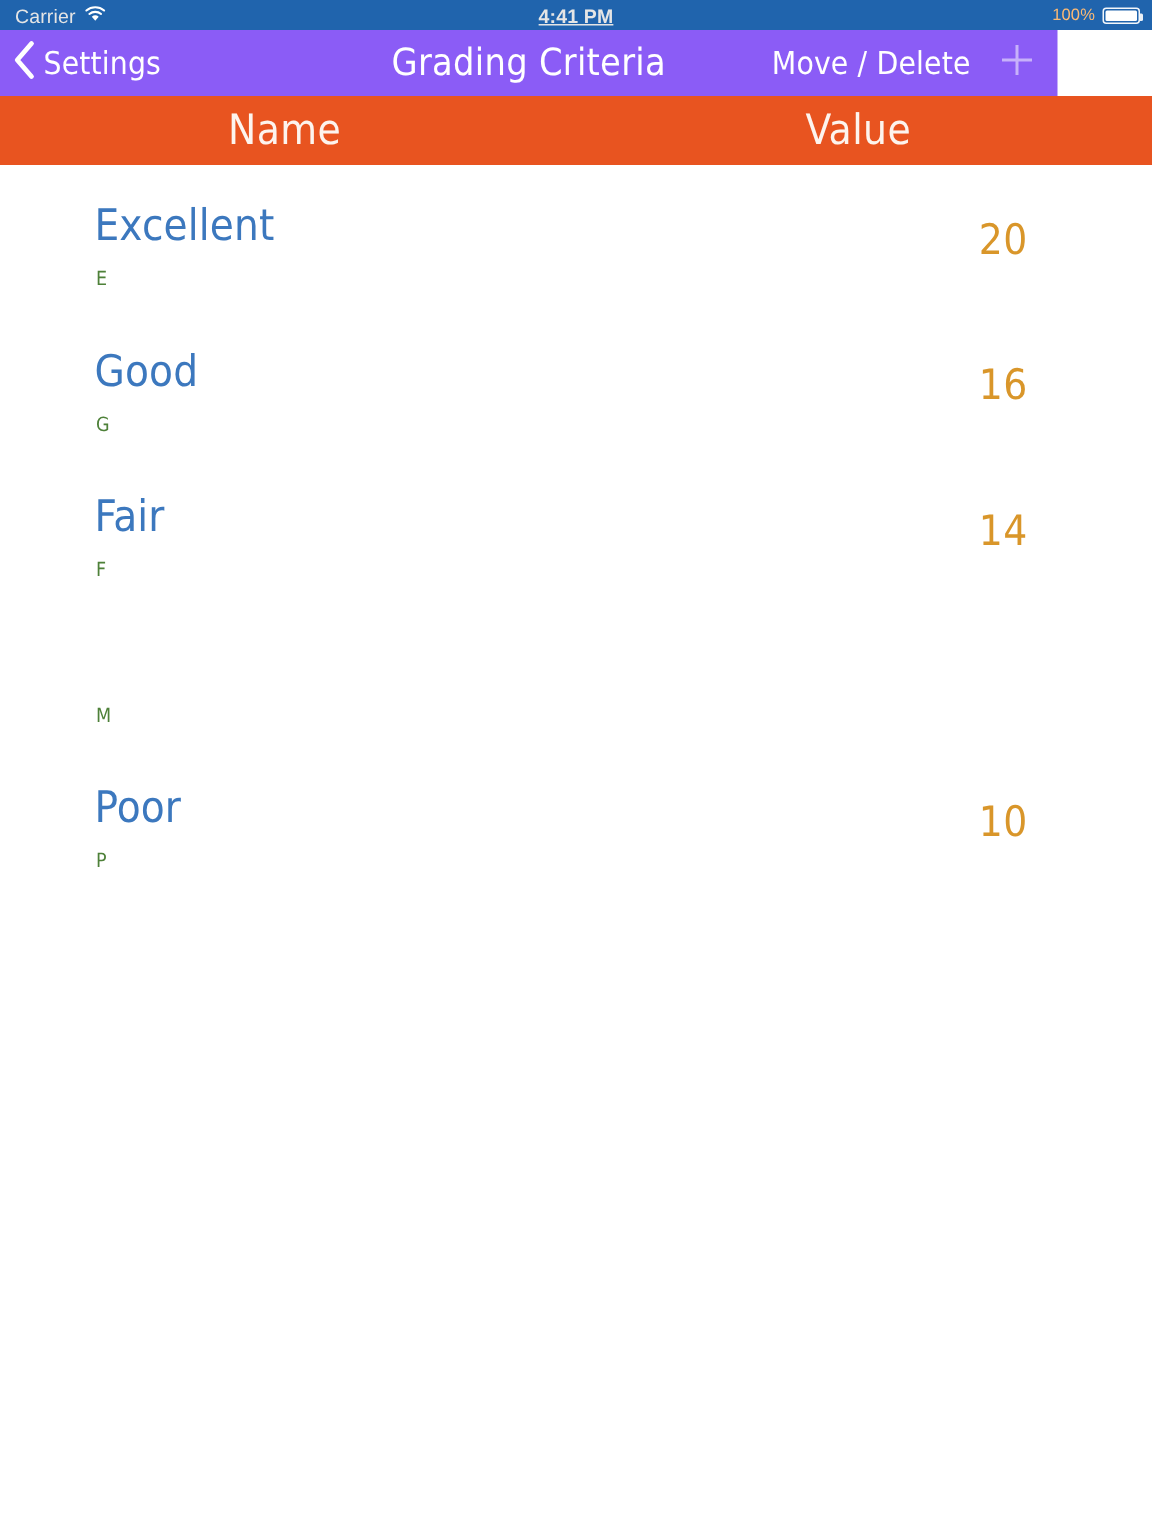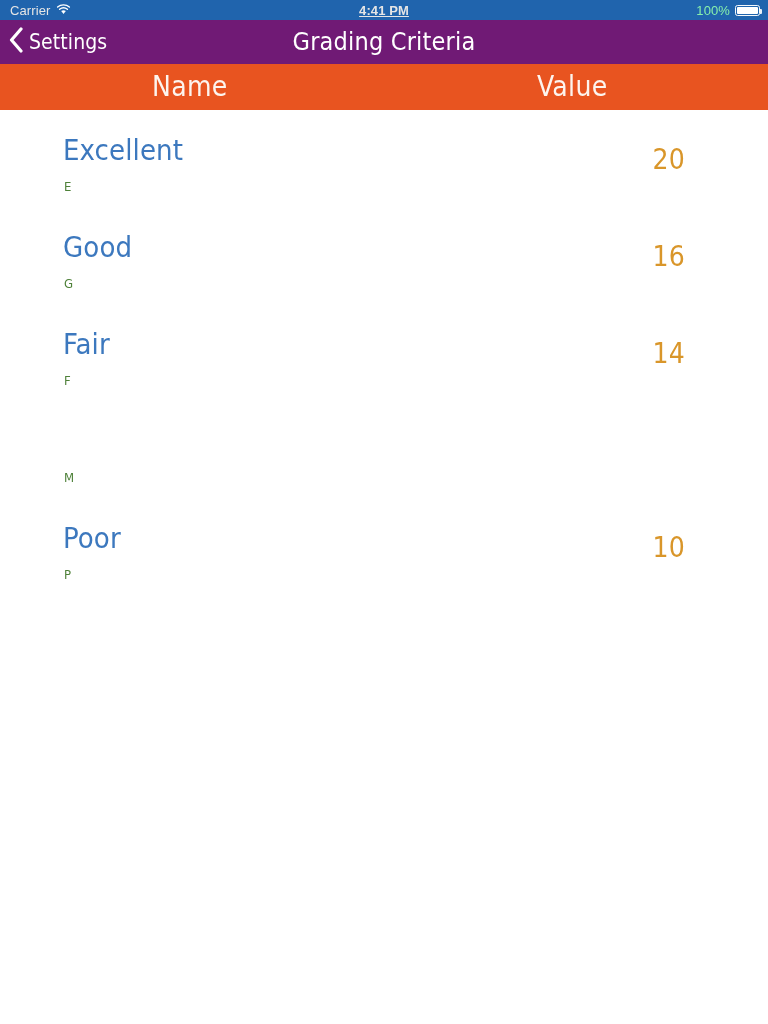--- a/index.html
+++ b/index.html
@@ -50,21 +50,21 @@
     color: #e5e5e5;
     text-decoration: underline;
   }
   .status-right {
     position: absolute;
     right: 8px;
     display: flex;
     align-items: center;
     gap: 5px;
   }
-  .battery-pct { font-size: 13px; color: #86efac; line-height: 1; }
+  .battery-pct { font-size: 11px; color: #fdba74; line-height: 1; }
   .battery-icon {
     position: relative;
     width: 25px;
     height: 11px;
     border: 1px solid rgba(255,255,255,0.95);
     border-radius: 2.5px;
     padding: 1px;
   }
   .battery-icon .fill {
     display: block;
@@ -81,23 +81,23 @@
     width: 2px;
     height: 5px;
     background: rgba(255,255,255,0.9);
     border-radius: 0 1px 1px 0;
   }
 
   
   .nav-bar {
     position: absolute;
     top: 20px; left: 0;
-    width: 768px;
+    width: 705px;
     height: 44px;
-    background: #701a75;
+    background: #8b5cf6;
   }
   .nav-back {
     position: absolute;
     left: 8px;
     top: 0;
     height: 44px;
     display: flex;
     align-items: center;
     gap: 5px;
     cursor: pointer;
@@ -248,20 +248,28 @@
   <div class="nav-bar">
     <div class="nav-back">
       <span class="chevron-left">
         <svg width="16" height="26" viewBox="0 0 16 26" aria-hidden="true">
           <path d="M13 2 L3.5 13 L13 24" stroke="#ffffff" stroke-width="3.2" fill="none" stroke-linecap="round" stroke-linejoin="round"></path>
         </svg>
       </span>
       <span class="nav-back-label">Settings</span>
     </div>
     <div class="nav-title">Grading Criteria</div>
+    <div class="nav-right">
+      <span class="nav-action-label">Move / Delete</span>
+      <span class="plus-icon">
+        <svg width="26" height="26" viewBox="0 0 26 26" aria-hidden="true">
+          <path d="M13 3 L13 23 M3 13 L23 13" stroke="#ffffff" stroke-width="2" fill="none" stroke-linecap="butt"></path>
+        </svg>
+      </span>
+    </div>
   </div>
 
   <div class="col-header">
     <div class="col-name">Name</div>
     <div class="col-value">Value</div>
   </div>
 
   <div class="list">
 
     <div class="row">

